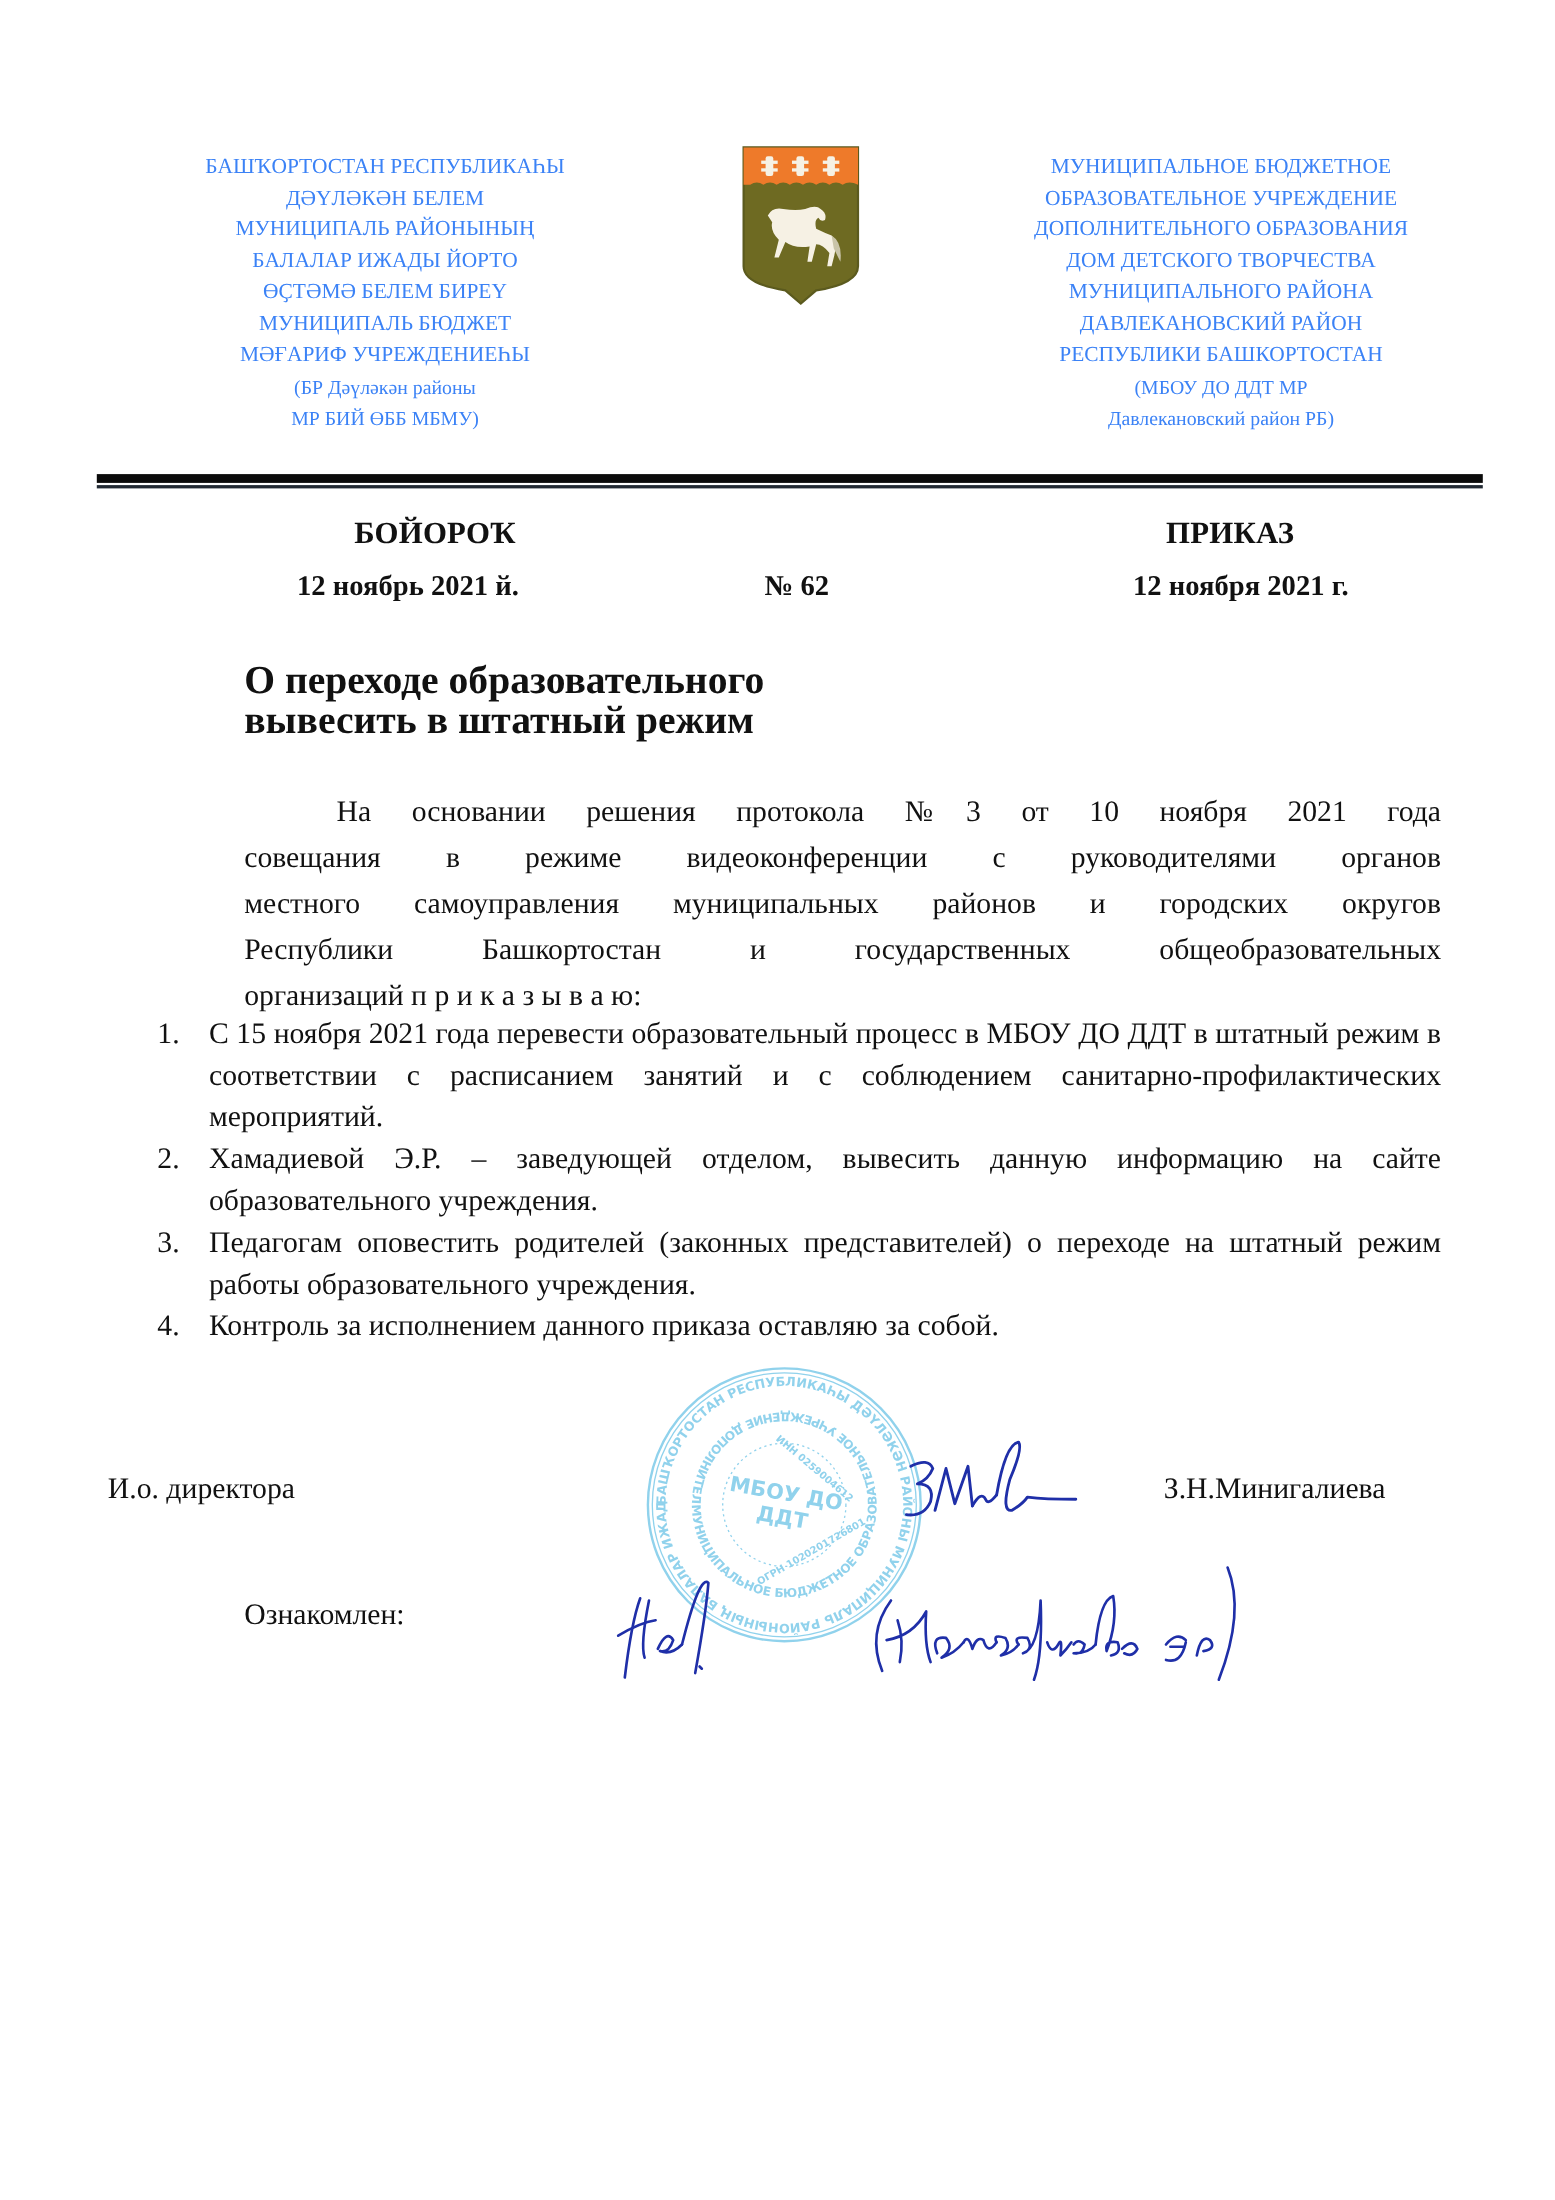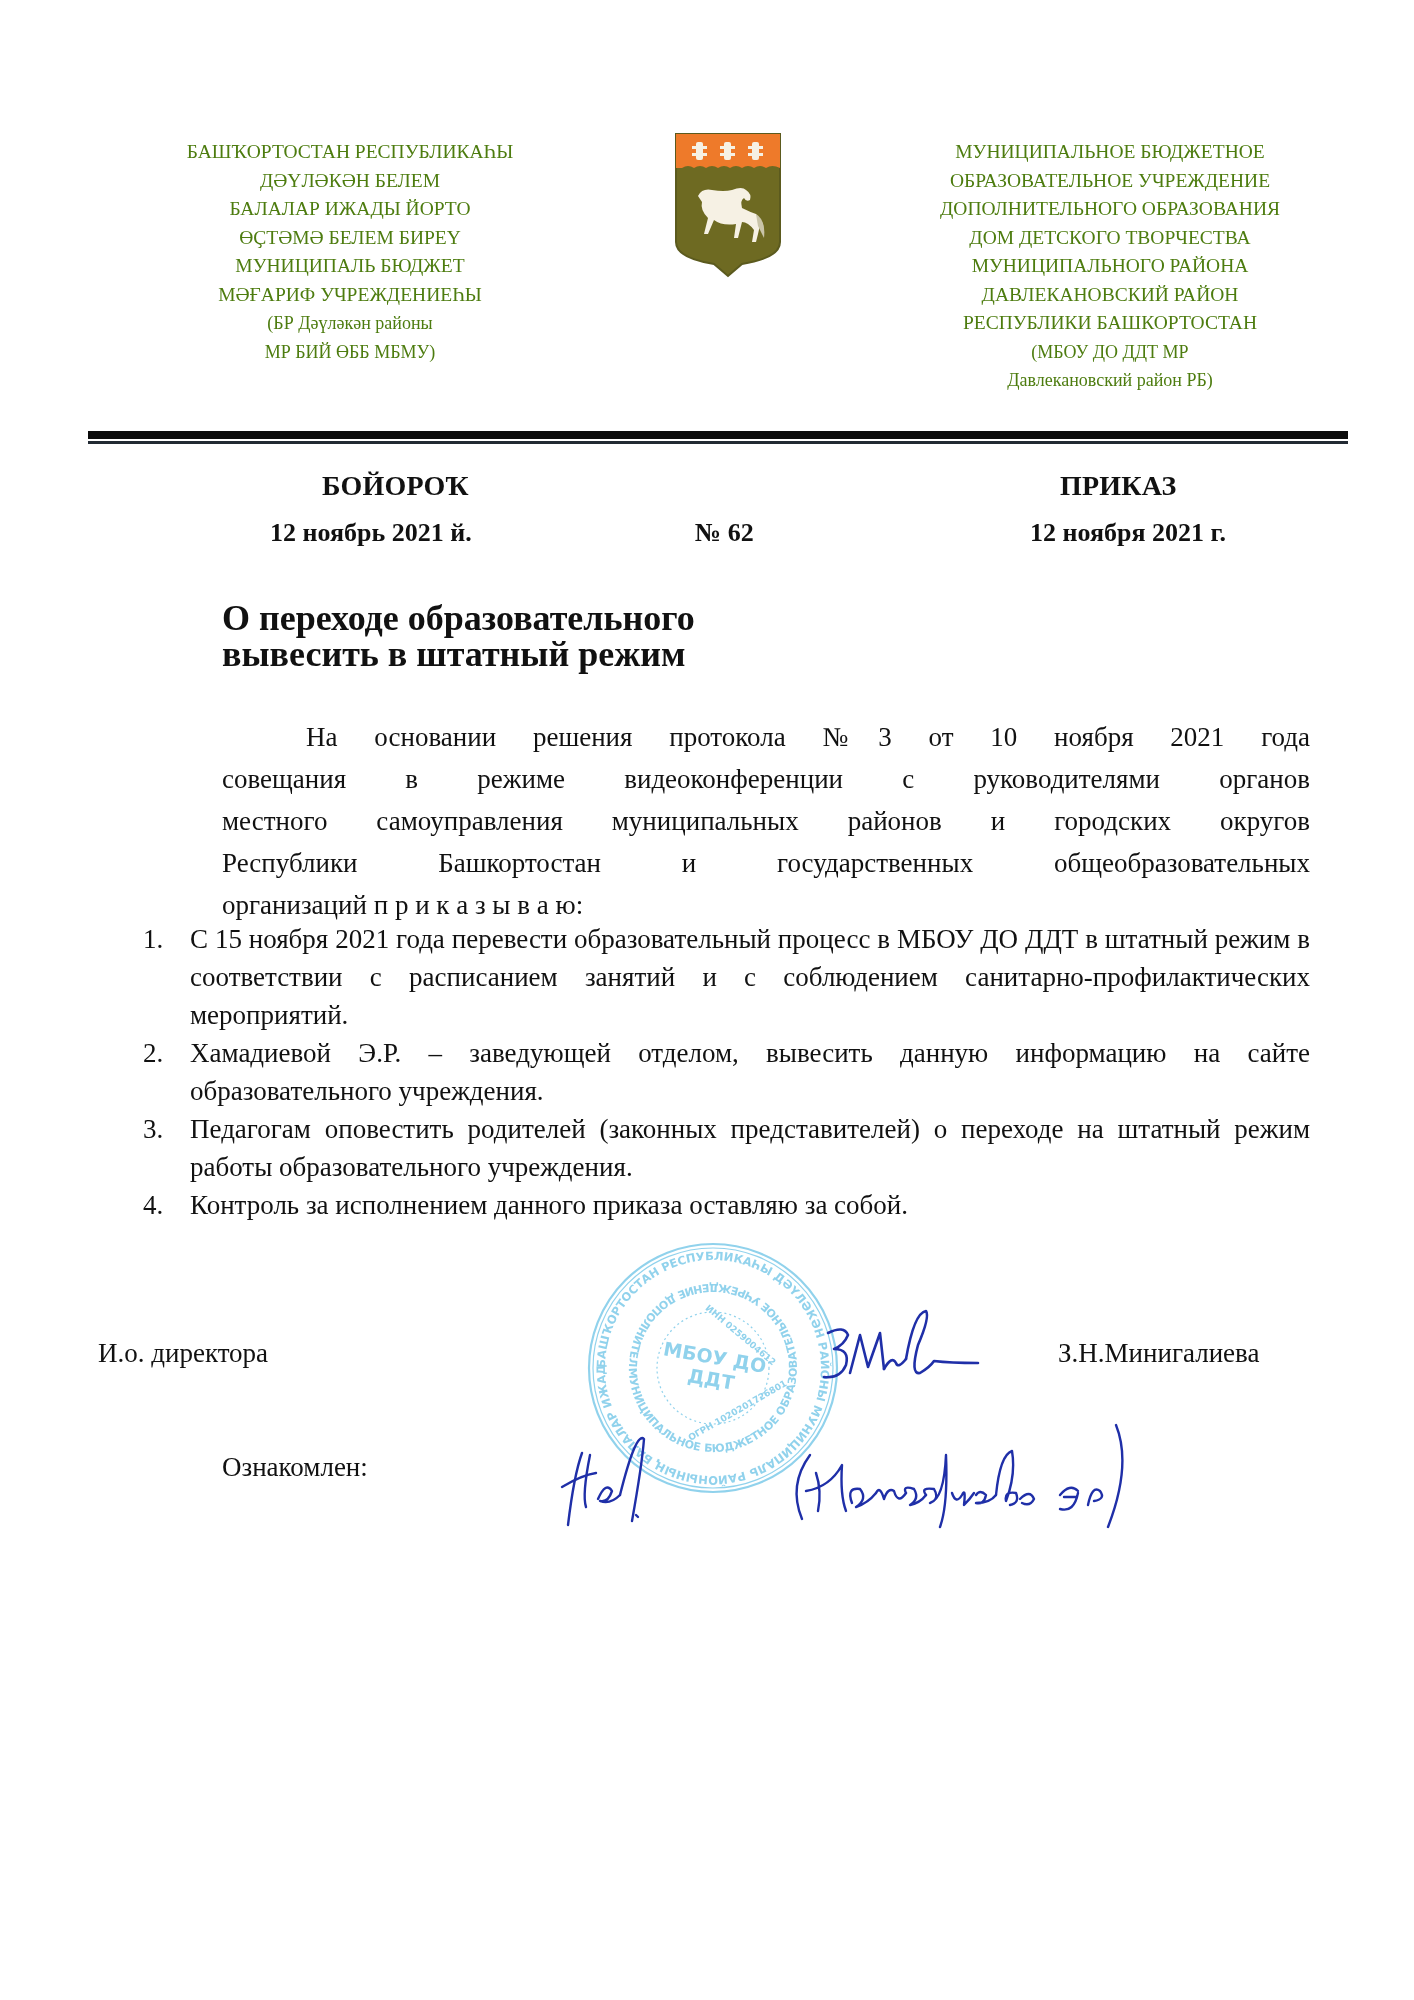--- a/index.html
+++ b/index.html
@@ -1,19 +1,19 @@
 <!DOCTYPE html>
 <html><head>
 <meta charset="utf-8">
 <style>
   html, body { margin: 0; padding: 0; background: #ffffff; }
   body { width: 1414px; height: 2000px; position: relative; overflow: hidden;
          font-family: "Liberation Serif", "DejaVu Serif", serif; color: #111; }
   .abs { position: absolute; }
-  .hdr { text-align: center; font-size: 19.5px; line-height: 28.5px; color: #4d7c0f; }
+  .hdr { text-align: center; font-size: 19.5px; line-height: 28.5px; color: #3b82f6; }
   .hdr .l { white-space: nowrap; }
   .hdr .small { font-size: 18px; }
   #hdr-left { left: 150px; top: 138px; width: 400px; }
   #hdr-right { left: 905px; top: 138px; width: 410px; }
   #emblem { left: 672px; top: 130px; width: 112px; height: 148px; }
   #rule { left: 88px; top: 431px; width: 1260px; height: 14px; }
   #rule .thick { position: absolute; left: 0; top: 0; width: 100%; height: 8px; background: #0b0b0b; }
   #rule .thin { position: absolute; left: 0; top: 10px; width: 100%; height: 3px; background: #222a33; }
   .order { font-weight: bold; font-size: 28px; letter-spacing: 0.2px; }
   .date { font-weight: bold; font-size: 26px; white-space: nowrap; }
@@ -26,20 +26,21 @@
   #stamp { left: 585px; top: 1240px; width: 256px; height: 256px; }
   #sign-director { left: 810px; top: 1305px; width: 190px; height: 90px; }
   #sign-ack { left: 560px; top: 1395px; width: 620px; height: 140px; }
 </style>
 </head>
 <body>
 
 <div id="hdr-left" class="abs hdr">
   <div class="l">БАШҠОРТОСТАН РЕСПУБЛИКАҺЫ</div>
   <div class="l">ДӘҮЛӘКӘН БЕЛЕМ</div>
+  <div class="l">МУНИЦИПАЛЬ РАЙОНЫНЫҢ</div>
   <div class="l">БАЛАЛАР ИЖАДЫ ЙОРТО</div>
   <div class="l">ӨҪТӘМӘ БЕЛЕМ БИРЕҮ</div>
   <div class="l">МУНИЦИПАЛЬ БЮДЖЕТ</div>
   <div class="l">МӘҒАРИФ УЧРЕЖДЕНИЕҺЫ</div>
   <div class="l small">(БР Дәүләкән районы</div>
   <div class="l small">МР БИЙ ӨББ МБМУ)</div>
 </div>
 
 <div id="emblem" class="abs">
   <svg width="112" height="148" viewBox="0 0 112 148">

